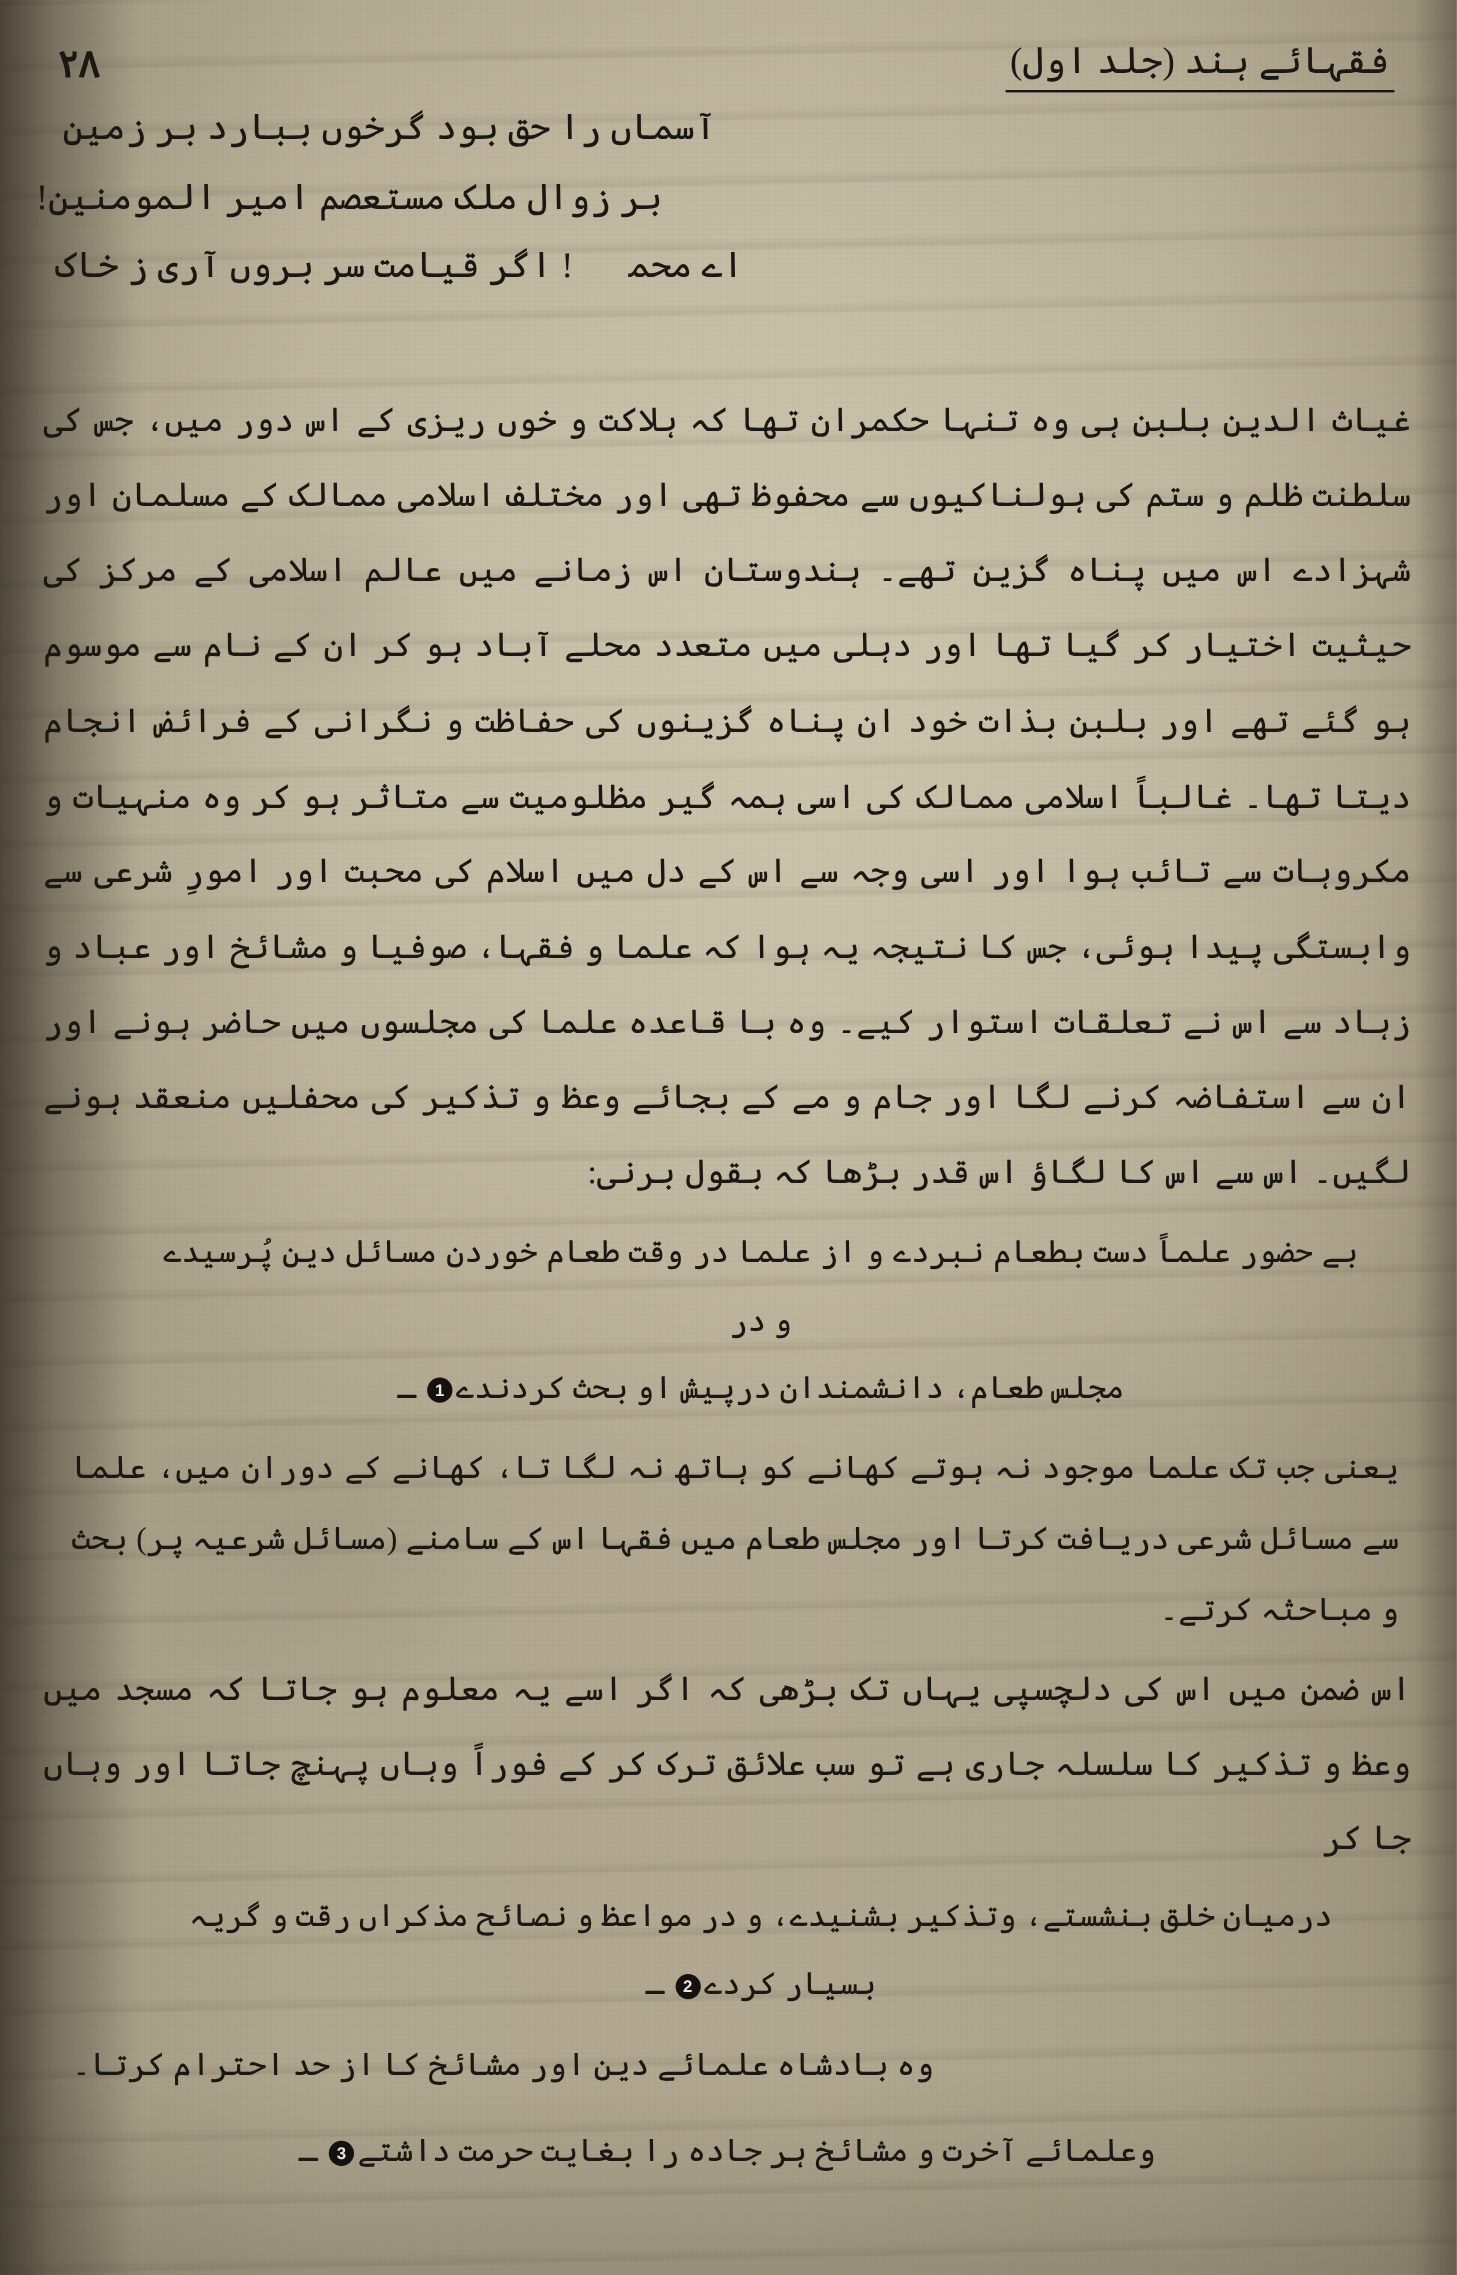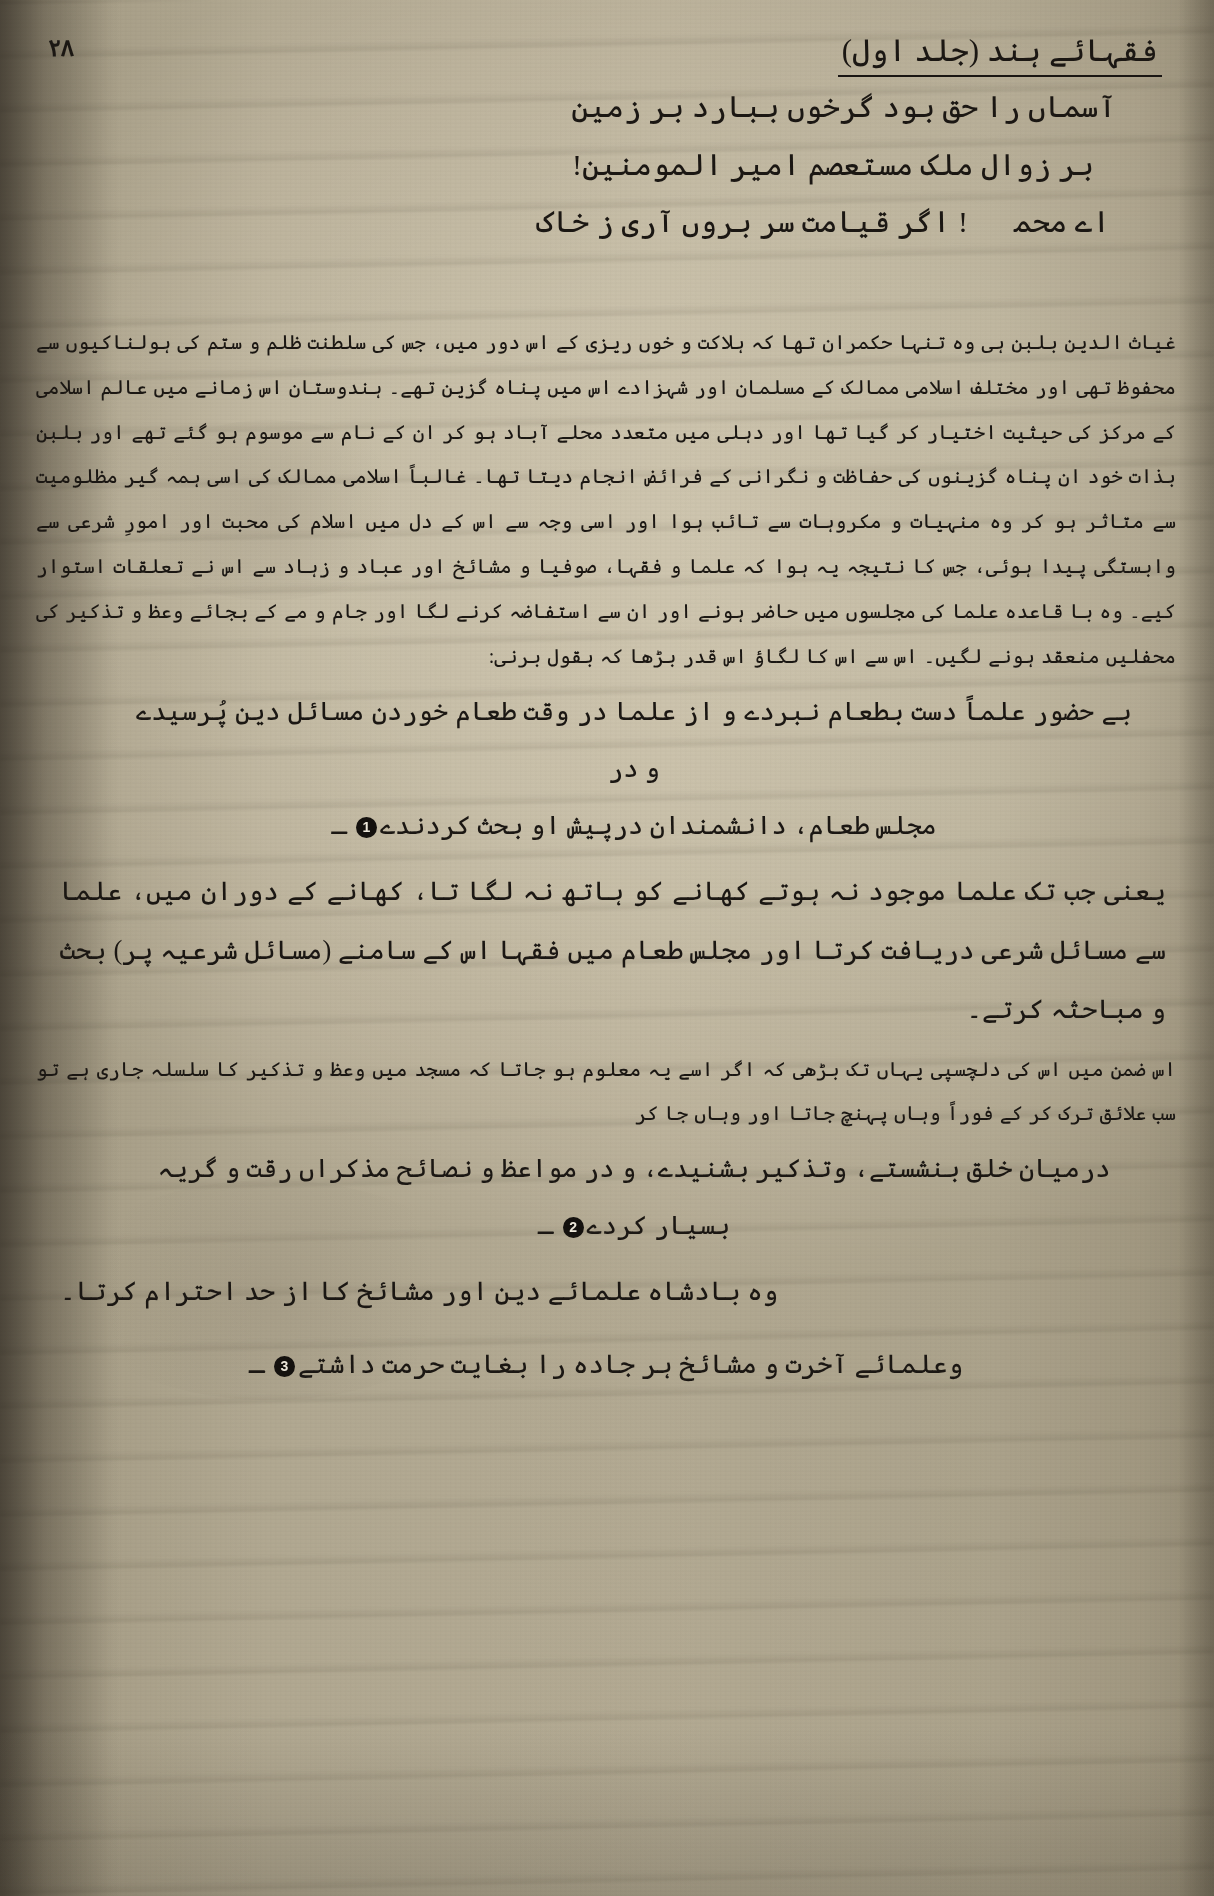--- a/index.html
+++ b/index.html
@@ -56,44 +56,44 @@
   .book-title{
     position:absolute;right:8px;top:6px;
     font-size:31px;line-height:1.2;
     letter-spacing:.5px;
     border-bottom:2.5px solid #191512;
     padding:0 4px 6px 4px;
     white-space:nowrap;
   }
   .folio{
     position:absolute;left:8px;top:10px;
-    font-size:22px;font-weight:700;letter-spacing:1px;
+    font-size:30px;font-weight:700;letter-spacing:1px;
   }
 
   
   .verse{
     position:absolute;top:78px;left:70px;right:80px;
-    text-align:right;
+    text-align:left;
   }
   .verse .vline{
     font-size:30px;line-height:1.92;
     white-space:nowrap;
   }
   .verse .vline.i1{transform:translateX(-18px);}
   .verse .vline.i2{transform:translateX(-40px);}
   .verse .vline.i3{transform:translateX(-24px);}
   .verse .vline.i4{transform:translateX(-32px);}
 
   
   .body{
     position:absolute;top:320px;left:36px;right:38px;
   }
   p.para{
     margin:0 0 6px 0;
-    font-size:20px;
+    font-size:28px;
     line-height:2.24;
     text-align:justify;
     text-align-last:right;
     word-spacing:1px;
   }
   p.para.first{ text-indent:0; }
   p.para.tight{ line-height:2.20; }
 
   .quote{
     margin:6px 44px 8px 90px;

